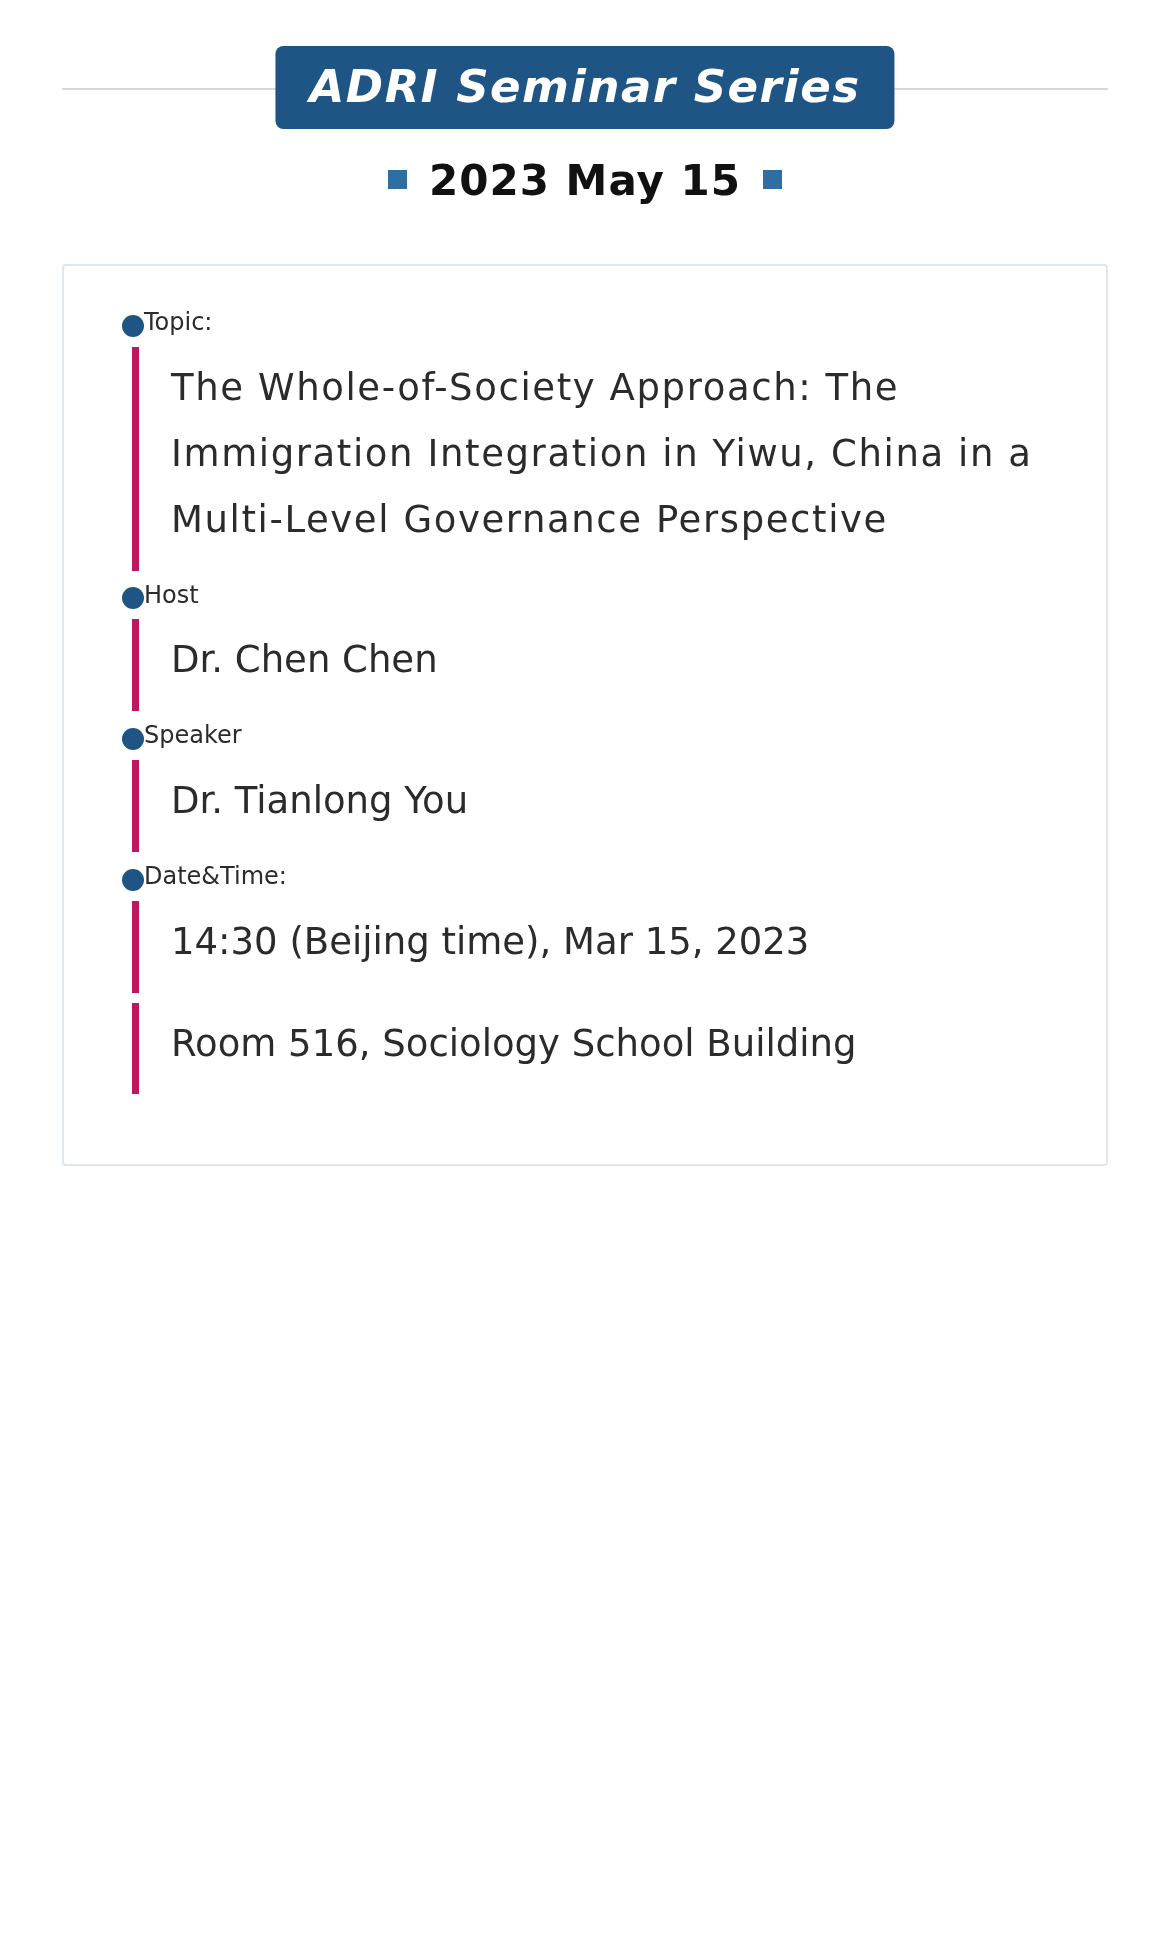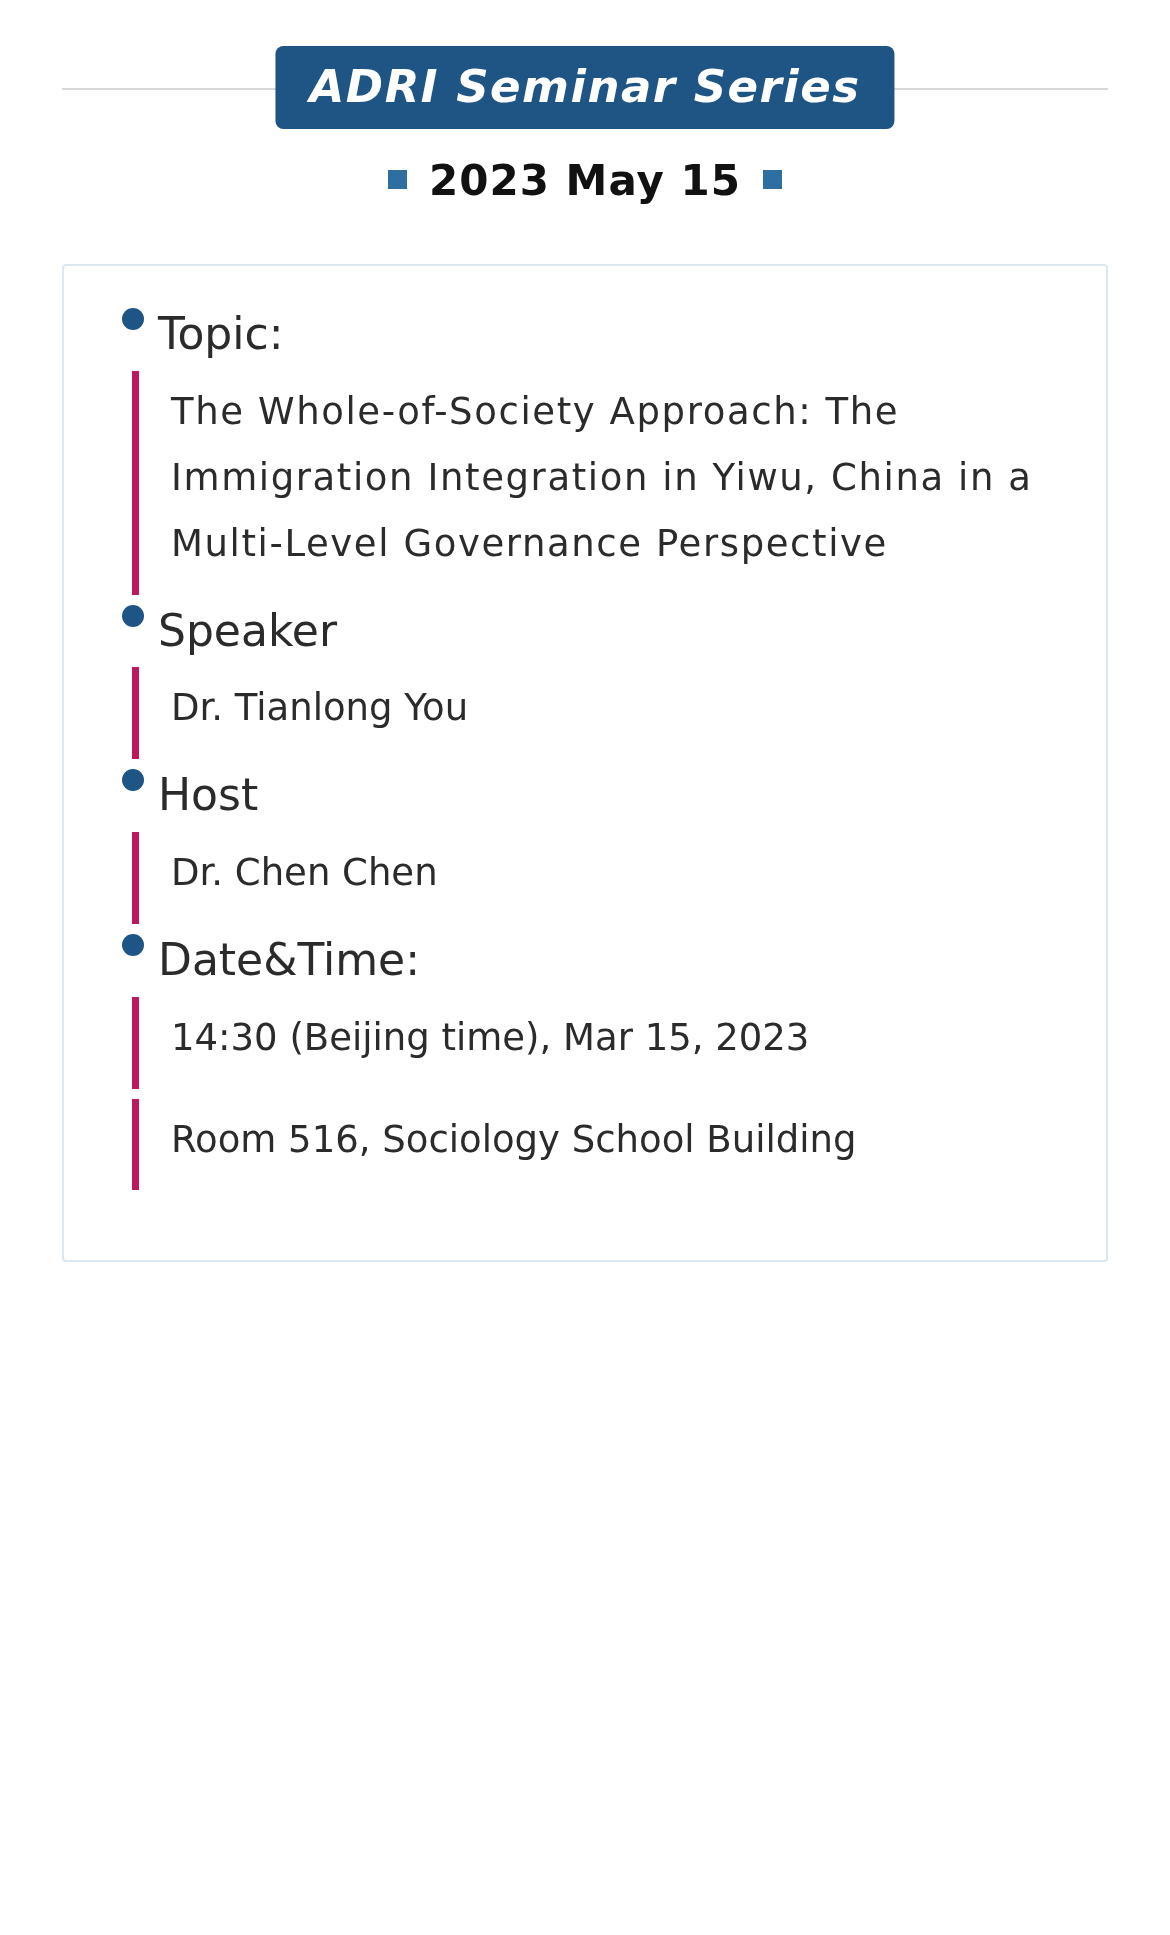--- a/index.html
+++ b/index.html
@@ -82,23 +82,22 @@
     background: #ffffff;
     padding: 42px 36px 60px 36px;
     box-sizing: border-box;
   }
 
   .field {
     margin-bottom: 10px;
   }
   .field-label {
     display: flex;
-    align-items: flex-start;
-    gap: 14px;
-    font-size: 44px;
+    align-items: flex-end;
+    font-size: 24px;
     color: #2b2b2b;
     line-height: 1.2;
     padding-left: 22px;
   }
   .bullet {
     display: inline-block;
     width: 22px;
     height: 22px;
     border-radius: 50%;
     background: #1f5584;
@@ -138,31 +137,31 @@
       <div class="field-label">
         <span class="bullet"></span>
         <span>Topic:</span>
       </div>
       <div class="field-body spaced">The Whole-of-Society Approach: The Immigration Integration in Yiwu, China in a Multi-Level Governance Perspective</div>
     </div>
 
     <div class="field">
       <div class="field-label">
         <span class="bullet"></span>
-        <span>Speaker</span>
+        <span>Host</span>
       </div>
-      <div class="field-body">Dr. Tianlong You</div>
+      <div class="field-body">Dr. Chen Chen</div>
     </div>
 
     <div class="field">
       <div class="field-label">
         <span class="bullet"></span>
-        <span>Host</span>
+        <span>Speaker</span>
       </div>
-      <div class="field-body">Dr. Chen Chen</div>
+      <div class="field-body">Dr. Tianlong You</div>
     </div>
 
     <div class="field">
       <div class="field-label">
         <span class="bullet"></span>
         <span>Date&amp;Time:</span>
       </div>
       <div class="field-body">14:30 (Beijing time), Mar 15, 2023</div>
     </div>
 

